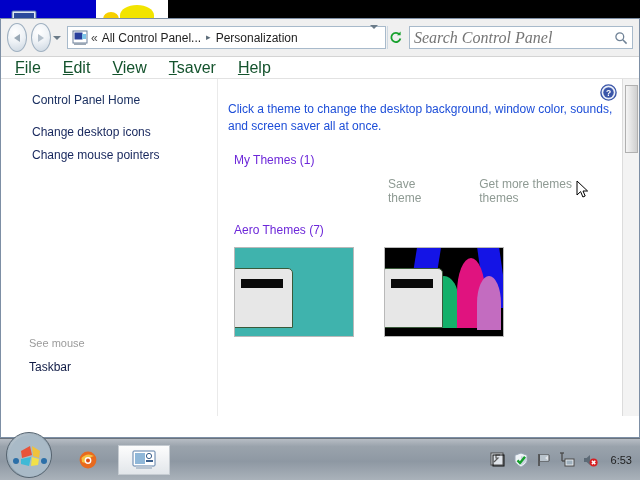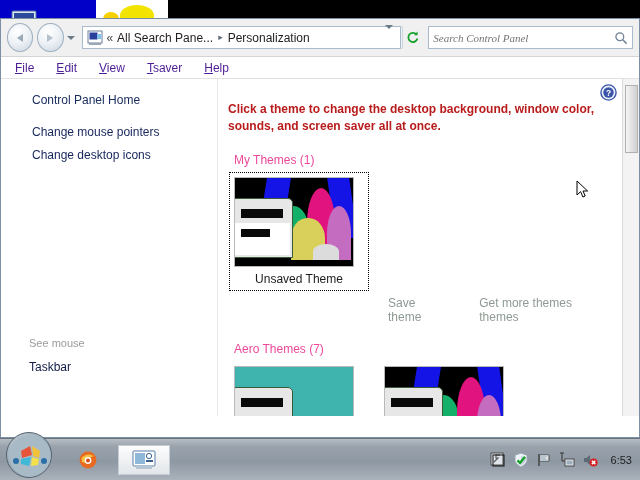--- a/index.html
+++ b/index.html
@@ -84,30 +84,30 @@
   }
 
   #searchbox {
     width: 226px; height: 23px; margin-left: 6px; margin-right: 6px;
     background: #fff; border: 1px solid #a8bacb;
     display: flex; align-items: center; padding: 0 4px;
   }
   #searchinput {
     flex: 1; border: none; outline: none; background: transparent;
     font-family: "Liberation Serif", serif; font-style: italic;
-    font-size: 11px; color: #8b5cf6;
+    font-size: 16px; color: #8b5cf6;
   }
 
   
   #menubar {
     height: 22px; background: #fff; border-bottom: 1px solid #e2e2e2;
     display: flex; align-items: center; padding-left: 14px;
   }
   .menuitem {
-    font-size: 12px; color: #4c1d95; margin-right: 22px; white-space: nowrap;
+    font-size: 16px; color: #14532d; margin-right: 22px; white-space: nowrap;
   }
   .menuitem u { text-decoration: underline; }
 
   
   #content { display: flex; height: 337px; background: #fff; position: relative; }
 
   #sidebar {
     width: 216px; flex: none; background: #fff; padding: 14px 0 0 31px;
     position: relative;
   }
@@ -126,23 +126,23 @@
     border-left: 1px solid #eaeaea;
   }
   #helpbtn {
     position: absolute; right: 22px; top: 5px; width: 17px; height: 17px;
   }
   #main-inner { padding: 22px 26px 0 10px; }
   .main-title {
     font-size: 16px; color: #2b4a8c; font-weight: normal; margin-bottom: 12px;
     white-space: nowrap;
   }
-  .main-sub { font-size: 12px; color: #b91c1c; line-height: 17px; max-width: 392px; font-weight: bold; }
-
-  .sec-head { font-size: 12px; color: #ec4899; margin: 18px 0 10px 6px; }
+  .main-sub { font-size: 12px; color: #1d4ed8; line-height: 17px; max-width: 392px; }
+
+  .sec-head { font-size: 12px; color: #6d28d9; margin: 18px 0 10px 6px; }
 
   
   .tile-row { display: flex; gap: 20px; padding-left: 6px; }
   .tile { width: 130px; }
   .tile.selected { outline: 1px dotted #000; outline-offset: 4px; }
   .thumb {
     width: 120px; height: 90px; position: relative; overflow: hidden;
     background: #000; border: 1px solid #b9b9b9;
   }
   .tile-label {
@@ -246,21 +246,21 @@
         </div>
 
       <div id="addressbar">
         <svg class="addr-icon" viewBox="0 0 16 16">
           <rect x="1" y="1" width="14" height="12" fill="#ffffff" stroke="#6b7f9a"></rect>
           <rect x="2.5" y="2.5" width="8" height="7" fill="#2a3f9c"></rect>
           <rect x="10" y="4" width="4" height="5" fill="#7fc4e8"></rect>
           <rect x="2" y="13" width="12" height="2" fill="#9aa7b5"></rect>
         </svg>
         <span class="crumb-sep-dbl">«</span>
-        <span class="crumb">All Search Pane...</span>
+        <span class="crumb">All Control Panel...</span>
         <span class="crumb-arrow">▸</span>
         <span class="crumb">Personalization</span>
         <span class="addr-caret">
           <span class="caret-dn"></span>
         </span>
       </div>
 
       <div id="refreshbtn">
         <svg width="15" height="15" viewBox="0 0 15 15">
           <path d="M11.5 4.5 A4.6 4.6 0 1 0 12.4 8.6" fill="none" stroke="#16a02c" stroke-width="1.8"></path>
@@ -282,61 +282,41 @@
       <span class="menuitem"><u>E</u><span>dit</span></span>
       <span class="menuitem"><u>V</u><span>iew</span></span>
       <span class="menuitem"><u>T</u><span>saver</span></span>
       <span class="menuitem"><u>H</u><span>elp</span></span>
     </div>
 
     <div id="content">
 
       <div id="sidebar">
         <div class="side-head">Control Panel Home</div>
+        <div class="side-link">Change desktop icons</div>
         <div class="side-link">Change mouse pointers</div>
-        <div class="side-link">Change desktop icons</div>
 
         <div id="seealso">
           <div class="seealso-title">See mouse</div>
           <div class="seealso-link">Taskbar</div>
         </div>
       </div>
 
       <div id="main">
 
         <svg id="helpbtn" viewBox="0 0 17 17">
           <circle cx="8.5" cy="8.5" r="7.6" fill="#e9eef8" stroke="#3a55a8" stroke-width="1.4"></circle>
           <circle cx="8.5" cy="8.5" r="5.2" fill="#3a55a8"></circle>
           <text x="8.5" y="12" font-size="8.5" fill="#ffffff" text-anchor="middle" font-family="Liberation Sans, sans-serif" font-weight="bold">?</text>
         </svg>
 
         <div id="main-inner">
           <div class="main-sub">Click a theme to change the desktop background, window color, sounds, and screen saver all at once.</div>
 
           <div class="sec-head">My Themes (1)</div>
-          <div class="tile-row">
-            <div class="tile selected">
-              <div class="thumb">
-                <div class="aur aur-b1"></div>
-                <div class="aur aur-b2"></div>
-                <div class="aur aur-g"></div>
-                <div class="aur aur-m"></div>
-                <div class="aur aur-y"></div>
-                <div class="aur aur-p"></div>
-                <div class="aur aur-w"></div>
-                <div class="thumb-win">
-                  <div class="bar1"></div>
-                  <div class="body">
-                      <div class="bar2"></div>
-                    </div>
-                </div>
-              </div>
-              <div class="tile-label">Unsaved Theme</div>
-            </div>
-          </div>
 
           <div class="links-row">
             <span>Save theme</span>
             <span>Get more themes themes</span>
           </div>
 
           <div class="sec-head">Aero Themes (7)</div>
           <div class="tile-row">
             <div class="tile">
               <div class="thumb">

